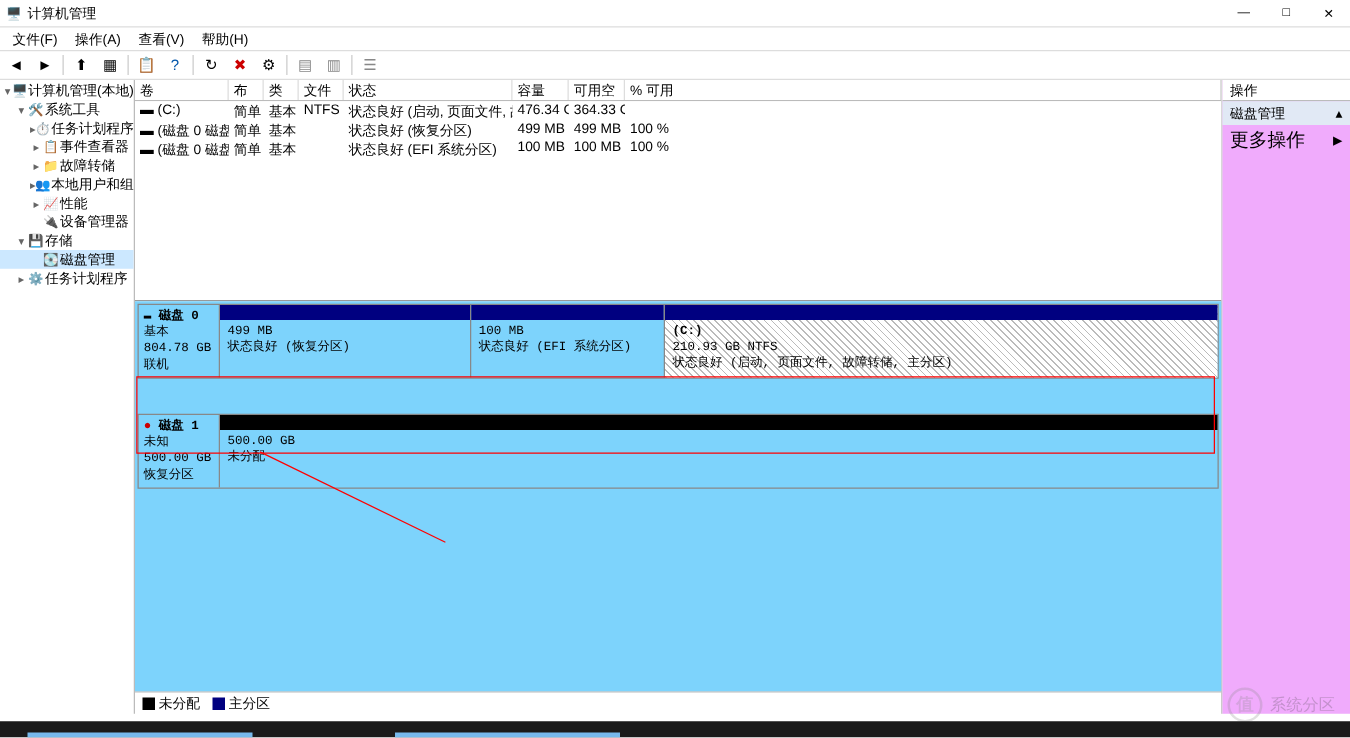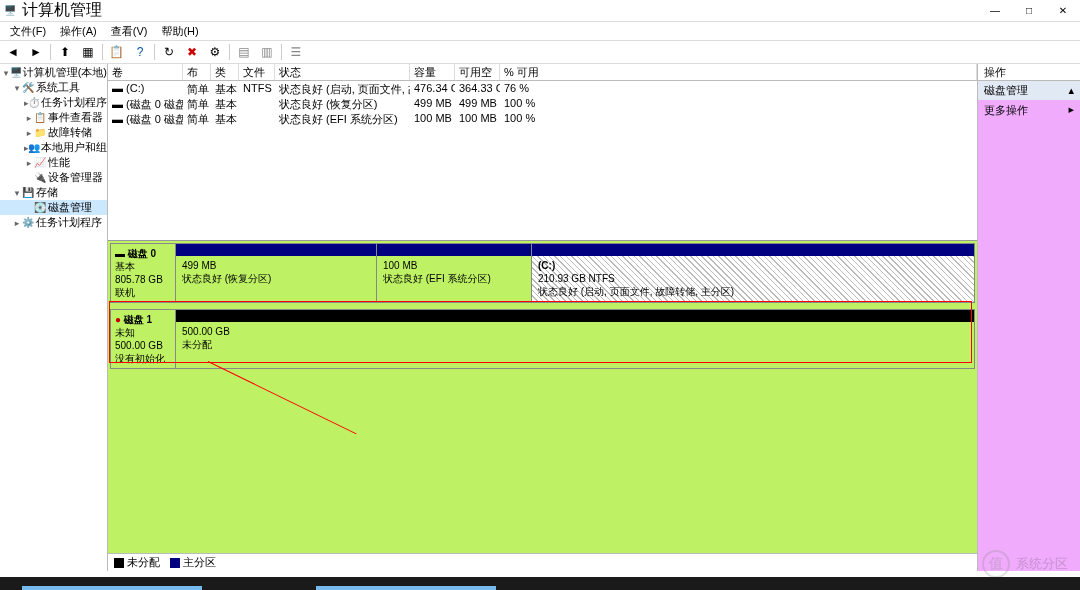--- a/index.html
+++ b/index.html
@@ -1,55 +1,55 @@
 <!DOCTYPE html>
 <html><head>
 <meta charset="utf-8">
 <style>
 * { box-sizing: border-box; margin: 0; padding: 0; }
 body { font-family: "Microsoft YaHei", "Segoe UI", sans-serif; font-size: 11px; background: #fff; width: 1080px; height: 590px; overflow: hidden; position: relative; }
 .titlebar { height: 22px; display: flex; align-items: center; padding-left: 4px; border-bottom: 1px solid #ddd; }
 .titlebar .icon { width: 14px; height: 14px; margin-right: 4px; display: flex; align-items: center; justify-content: center; font-size: 10px; }
-.titlebar .title { flex: 1; font-size: 16px; }
+.titlebar .title { flex: 1; font-size: 11px; }
 .winbtns { display: flex; }
 .winbtn { width: 34px; height: 22px; display: flex; align-items: center; justify-content: center; font-size: 10px; cursor: pointer; }
 .menubar { height: 18px; display: flex; align-items: center; padding-left: 4px; font-size: 11px; gap: 2px; }
 .menuitem { padding: 0 6px; cursor: pointer; }
 .toolbar { height: 24px; display: flex; align-items: center; padding-left: 2px; border-top: 1px solid #ddd; border-bottom: 1px solid #ddd; gap: 1px; }
 .tbtn { width: 22px; height: 20px; display: flex; align-items: center; justify-content: center; cursor: pointer; font-size: 12px; }
 .tsep { width: 1px; height: 16px; background: #ccc; margin: 0 2px; }
 .main { display: flex; height: 507px; }
 .sidebar { width: 108px; border-right: 1px solid #bbb; overflow: hidden; background: #fff; }
 .tree { font-size: 11px; padding-top: 1px; }
 .tnode { display: flex; align-items: center; height: 15px; padding-left: 2px; cursor: pointer; white-space: nowrap; }
 .tnode.sel { background: #cce8ff; }
 .tcaret { width: 10px; text-align: center; color: #666; font-size: 9px; }
 .ticon { width: 14px; text-align: center; font-size: 10px; }
 .center { flex: 1; display: flex; flex-direction: column; border-right: 1px solid #bbb; }
 .volhead { height: 17px; display: flex; background: #fff; border-bottom: 1px solid #bbb; font-size: 11px; }
 .vh { border-right: 1px solid #ddd; padding: 1px 4px; overflow: hidden; }
 .volrows { height: 160px; overflow: auto; background: #fff; border-bottom: 1px solid #999; }
 .vrow { height: 15px; display: flex; font-size: 11px; cursor: pointer; }
 .vc { padding: 1px 4px; overflow: hidden; white-space: nowrap; }
-.diskarea { flex: 1; background: #bef264; overflow: auto; padding-top: 2px; position: relative; }
+.diskarea { flex: 1; background: #7dd3fc; overflow: auto; padding-top: 2px; position: relative; font-family: Liberation Mono, monospace; }
 .diskrow { display: flex; margin: 0 2px 4px 2px; border: 1px solid #888; }
 .diskinfo { width: 65px; padding: 3px 4px; font-size: 10px; line-height: 1.3; border-right: 1px solid #888; }
 .diskparts { flex: 1; display: flex; }
 .part { border-left: 1px solid #888; padding: 4px 6px; font-size: 10px; line-height: 1.3; position: relative; }
 .part:first-child { border-left: 0; }
 .partbar { height: 12px; margin: -4px -6px 3px -6px; }
 .bar-primary { background: #000080; }
 .bar-unalloc { background: #000; }
 .hatch { background: repeating-linear-gradient(45deg, #bbb 0, #bbb 1px, #fff 1px, #fff 4px); }
 .legend { height: 18px; padding: 2px 6px; display: flex; align-items: center; gap: 10px; font-size: 11px; border-top: 1px solid #bbb; }
 .lgbox { width: 10px; height: 10px; display: inline-block; margin-right: 3px; vertical-align: middle; }
 .actions { width: 102px; background: #f0abfc; }
 .acthead { height: 17px; background: #fff; border-bottom: 1px solid #bbb; padding: 1px 6px; font-size: 11px; }
 .actsub { background: #e1e9f5; padding: 2px 6px; font-size: 11px; display: flex; justify-content: space-between; align-items: center; }
-.actitem { padding: 3px 6px; font-size: 11px; cursor: pointer; display: flex; justify-content: space-between; }
+.actitem { padding: 3px 6px; font-size: 15px; cursor: pointer; display: flex; justify-content: space-between; }
 .redbox { position: absolute; border: 1px solid red; pointer-events: none; }
 .redline { position: absolute; background: red; height: 1px; transform-origin: left center; pointer-events: none; }
 .watermark { position: absolute; right: 12px; bottom: 12px; opacity: 0.25; display: flex; align-items: center; gap: 6px; color: #444; font-size: 13px; pointer-events: none; }
 .wmcirc { width: 28px; height: 28px; border: 2px solid #888; border-radius: 50%; display: flex; align-items: center; justify-content: center; font-size: 14px; font-weight: bold; color: #888; }
 .taskbar { position: absolute; left: 0; bottom: 0; height: 13px; width: 100%; background: #1a1a1a; }
 .tbseg { position: absolute; bottom: 0; height: 4px; background: #76b9ed; }
 </style>
 </head>
 <body>
 
@@ -167,21 +167,20 @@
 
     <div class="volrows">
       <div class="vrow">
         <div class="vc" style="width:75px"><span>▬</span> <span>(C:)</span></div>
         <div class="vc" style="width:28px">简单</div>
         <div class="vc" style="width:28px">基本</div>
         <div class="vc" style="width:36px">NTFS</div>
         <div class="vc" style="width:135px">状态良好 (启动, 页面文件, 故障转储, 主分区)</div>
         <div class="vc" style="width:45px">476.34 GB</div>
         <div class="vc" style="width:45px">364.33 GB</div>
-        <div class="vc" style="flex:1">76 %</div>
       </div>
       <div class="vrow">
         <div class="vc" style="width:75px"><span>▬</span> <span>(磁盘 0 磁盘分区 1)</span></div>
         <div class="vc" style="width:28px">简单</div>
         <div class="vc" style="width:28px">基本</div>
         <div class="vc" style="width:36px"></div>
         <div class="vc" style="width:135px">状态良好 (恢复分区)</div>
         <div class="vc" style="width:45px">499 MB</div>
         <div class="vc" style="width:45px">499 MB</div>
         <div class="vc" style="flex:1">100 %</div>
@@ -197,21 +196,21 @@
         <div class="vc" style="flex:1">100 %</div>
       </div>
     </div>
 
     <div class="diskarea">
 
       <div class="diskrow">
         <div class="diskinfo">
           <div><b>▬ <span>磁盘 0</span></b></div>
           <div>基本</div>
-          <div>805.78 GB</div>
+          <div>804.78 GB</div>
           <div>联机</div>
         </div>
         <div class="diskparts">
           <div class="part" style="width:200px">
             <div class="partbar bar-primary"></div>
             <div>499 MB</div>
             <div>状态良好 (恢复分区)</div>
           </div>
           <div class="part" style="width:155px">
             <div class="partbar bar-primary"></div>
@@ -220,26 +219,26 @@
           </div>
           <div class="part hatch" style="flex:1">
             <div class="partbar bar-primary"></div>
             <div><b>(C:)</b></div>
             <div>210.93 GB NTFS</div>
             <div>状态良好 (启动, 页面文件, 故障转储, 主分区)</div>
           </div>
         </div>
       </div>
 
-      <div class="diskrow" style="margin-top:6px">
+      <div class="diskrow" style="margin-top:28px">
         <div class="diskinfo">
           <div><b><span style="color:#c00">●</span> <span>磁盘 1</span></b></div>
           <div>未知</div>
           <div>500.00 GB</div>
-          <div>没有初始化</div>
+          <div>恢复分区</div>
         </div>
         <div class="diskparts">
           <div class="part" style="flex:1">
             <div class="partbar bar-unalloc"></div>
             <div>500.00 GB</div>
             <div>未分配</div>
           </div>
         </div>
       </div>
 

